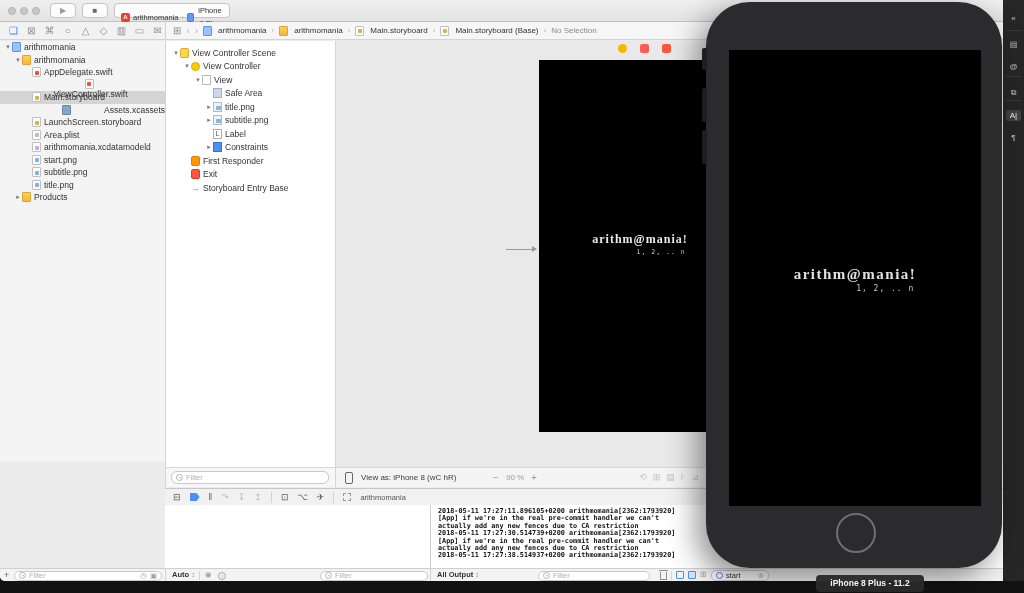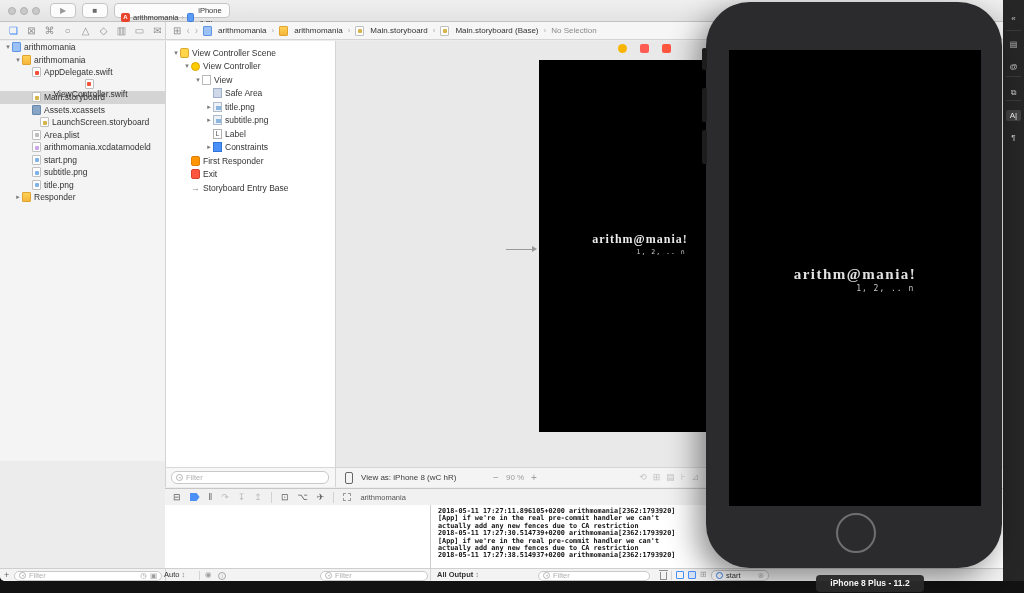--- a/index.html
+++ b/index.html
@@ -220,26 +220,26 @@
         <div class="trow" style="padding-left: 16px; flex-direction: column;">
           <span class="disc"></span>
           <span class="ic ic-swift ic-doc"></span>
           <span>ViewController.swift</span>
         </div>
         <div class="trow sel" style="padding-left: 24px;">
           <span class="disc"></span>
           <span class="ic ic-storyboard ic-doc"></span>
           <span>Main.storyboard</span>
         </div>
-        <div class="trow" style="padding-left: 24px;">
+        <div class="trow" style="padding-left: 24px; justify-content: space-between;">
           <span class="disc"></span>
           <span class="ic ic-assets"></span>
           <span>Assets.xcassets</span>
         </div>
-        <div class="trow" style="padding-left: 32px;">
+        <div class="trow" style="padding-left: 24px;">
           <span class="disc"></span>
           <span class="ic ic-storyboard ic-doc"></span>
           <span>LaunchScreen.storyboard</span>
         </div>
         <div class="trow" style="padding-left: 24px;">
           <span class="disc"></span>
           <span class="ic ic-plist ic-doc"></span>
           <span>Area.plist</span>
         </div>
         <div class="trow" style="padding-left: 24px;">
@@ -258,21 +258,21 @@
           <span>subtitle.png</span>
         </div>
         <div class="trow" style="padding-left: 24px;">
           <span class="disc"></span>
           <span class="ic ic-image ic-doc"></span>
           <span>title.png</span>
         </div>
         <div class="trow" style="padding-left: 14px;">
           <span class="disc">▸</span>
           <span class="ic ic-folder"></span>
-          <span>Responder</span>
+          <span>Products</span>
         </div>
       </div>
 
     <div id="outline" class="abs">
         <div class="trow" style="padding-left: 6px;">
           <span class="disc">▾</span>
           <span class="ic ic-scene"></span>
           <span>View Controller Scene</span>
         </div>
         <div class="trow" style="padding-left: 17px;">
@@ -392,21 +392,21 @@
 
     <div id="bottombar" class="abs">
       <div class="bb" style="left:4px;color:#666;font-size:9px">+</div>
       <div class="filter-field" style="left:14px;top:1.5px;width:148px;height:10px">
         <span class="funnel"></span>
         <span style="flex:1">Filter</span>
         <span class="bb-icon">◷</span>
         <span class="bb-icon">▣</span>
       </div>
       <div class="vline" style="left:165px"></div>
-      <div class="bb" style="left:164px;font-weight:normal"><span>Auto</span> <span style="color:#888">↕</span></div>
+      <div class="bb" style="left:172px;font-weight:bold"><span>Auto</span> <span style="color:#888">↕</span></div>
       <div class="vline" style="left:199px;top:2px;height:9px"></div>
       <div class="bb bb-icon" style="left:205px">◉</div>
       <div class="bb" style="left:218px"><span class="mini-circle">i</span></div>
       <div class="filter-field" style="left:320px;top:1.5px;width:108px;height:10px">
         <span class="funnel"></span>
         <span>Filter</span>
       </div>
       <div class="vline" style="left:430px"></div>
       <div class="bb" style="left:437px;font-weight:bold"><span>All Output</span> <span style="color:#888">↕</span></div>
       <div class="filter-field" style="left:538px;top:1.5px;width:112px;height:10px">

